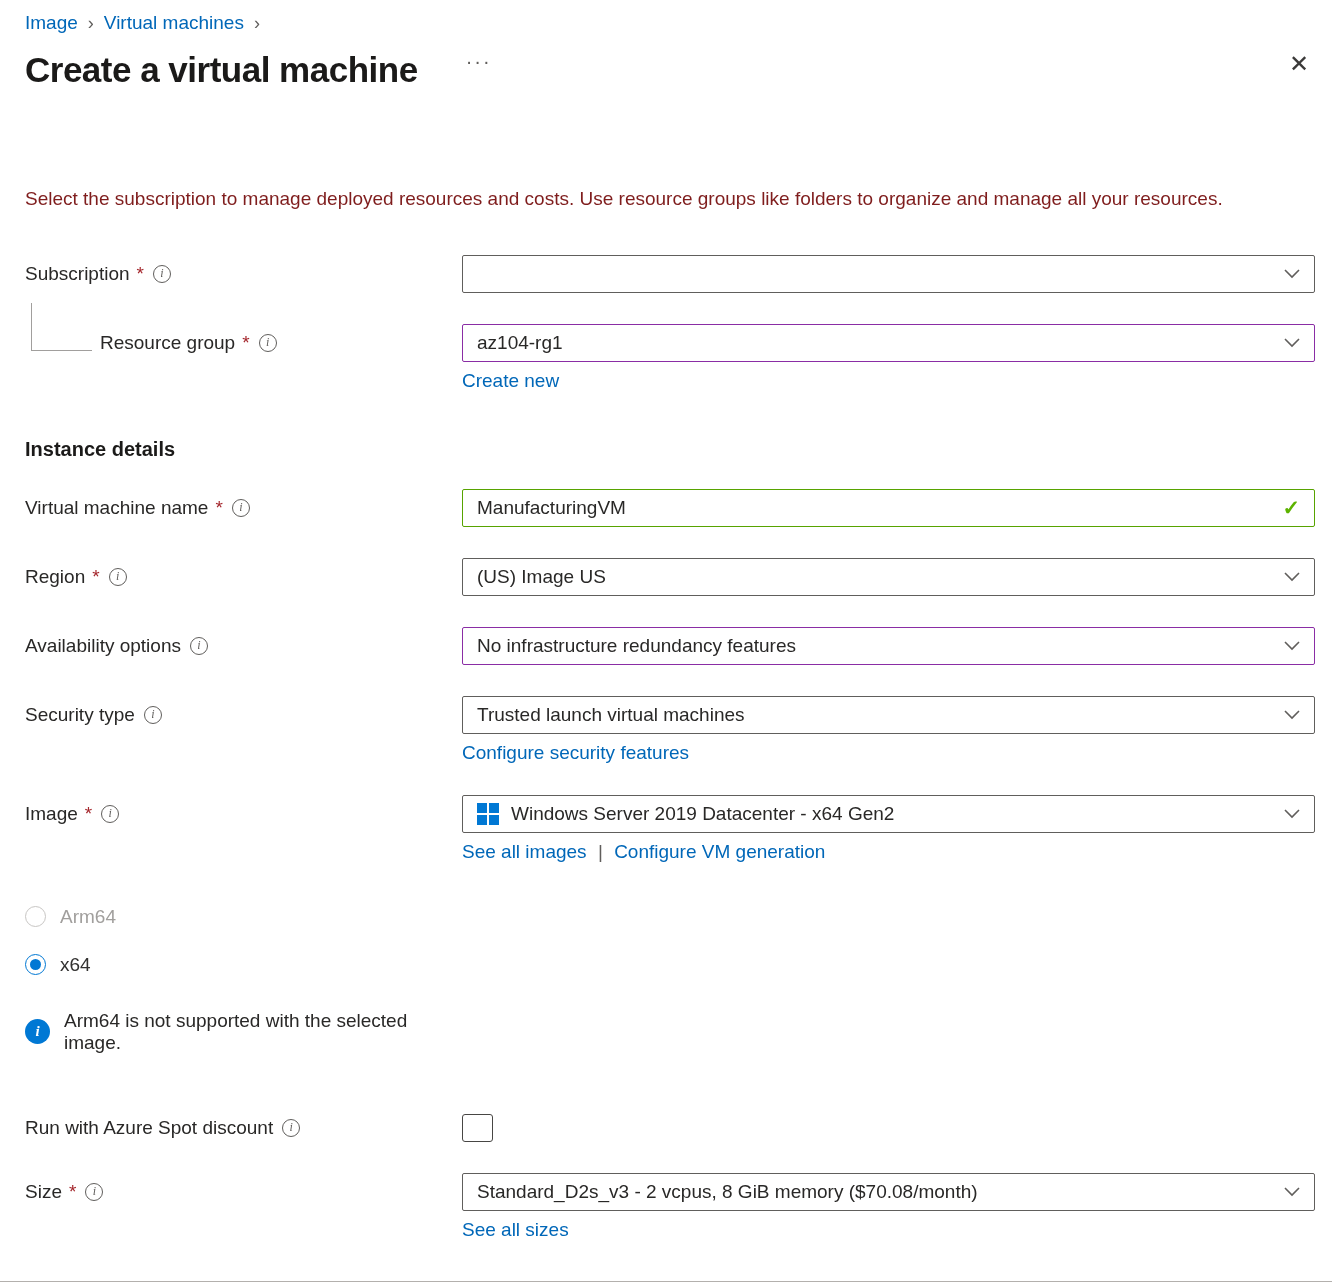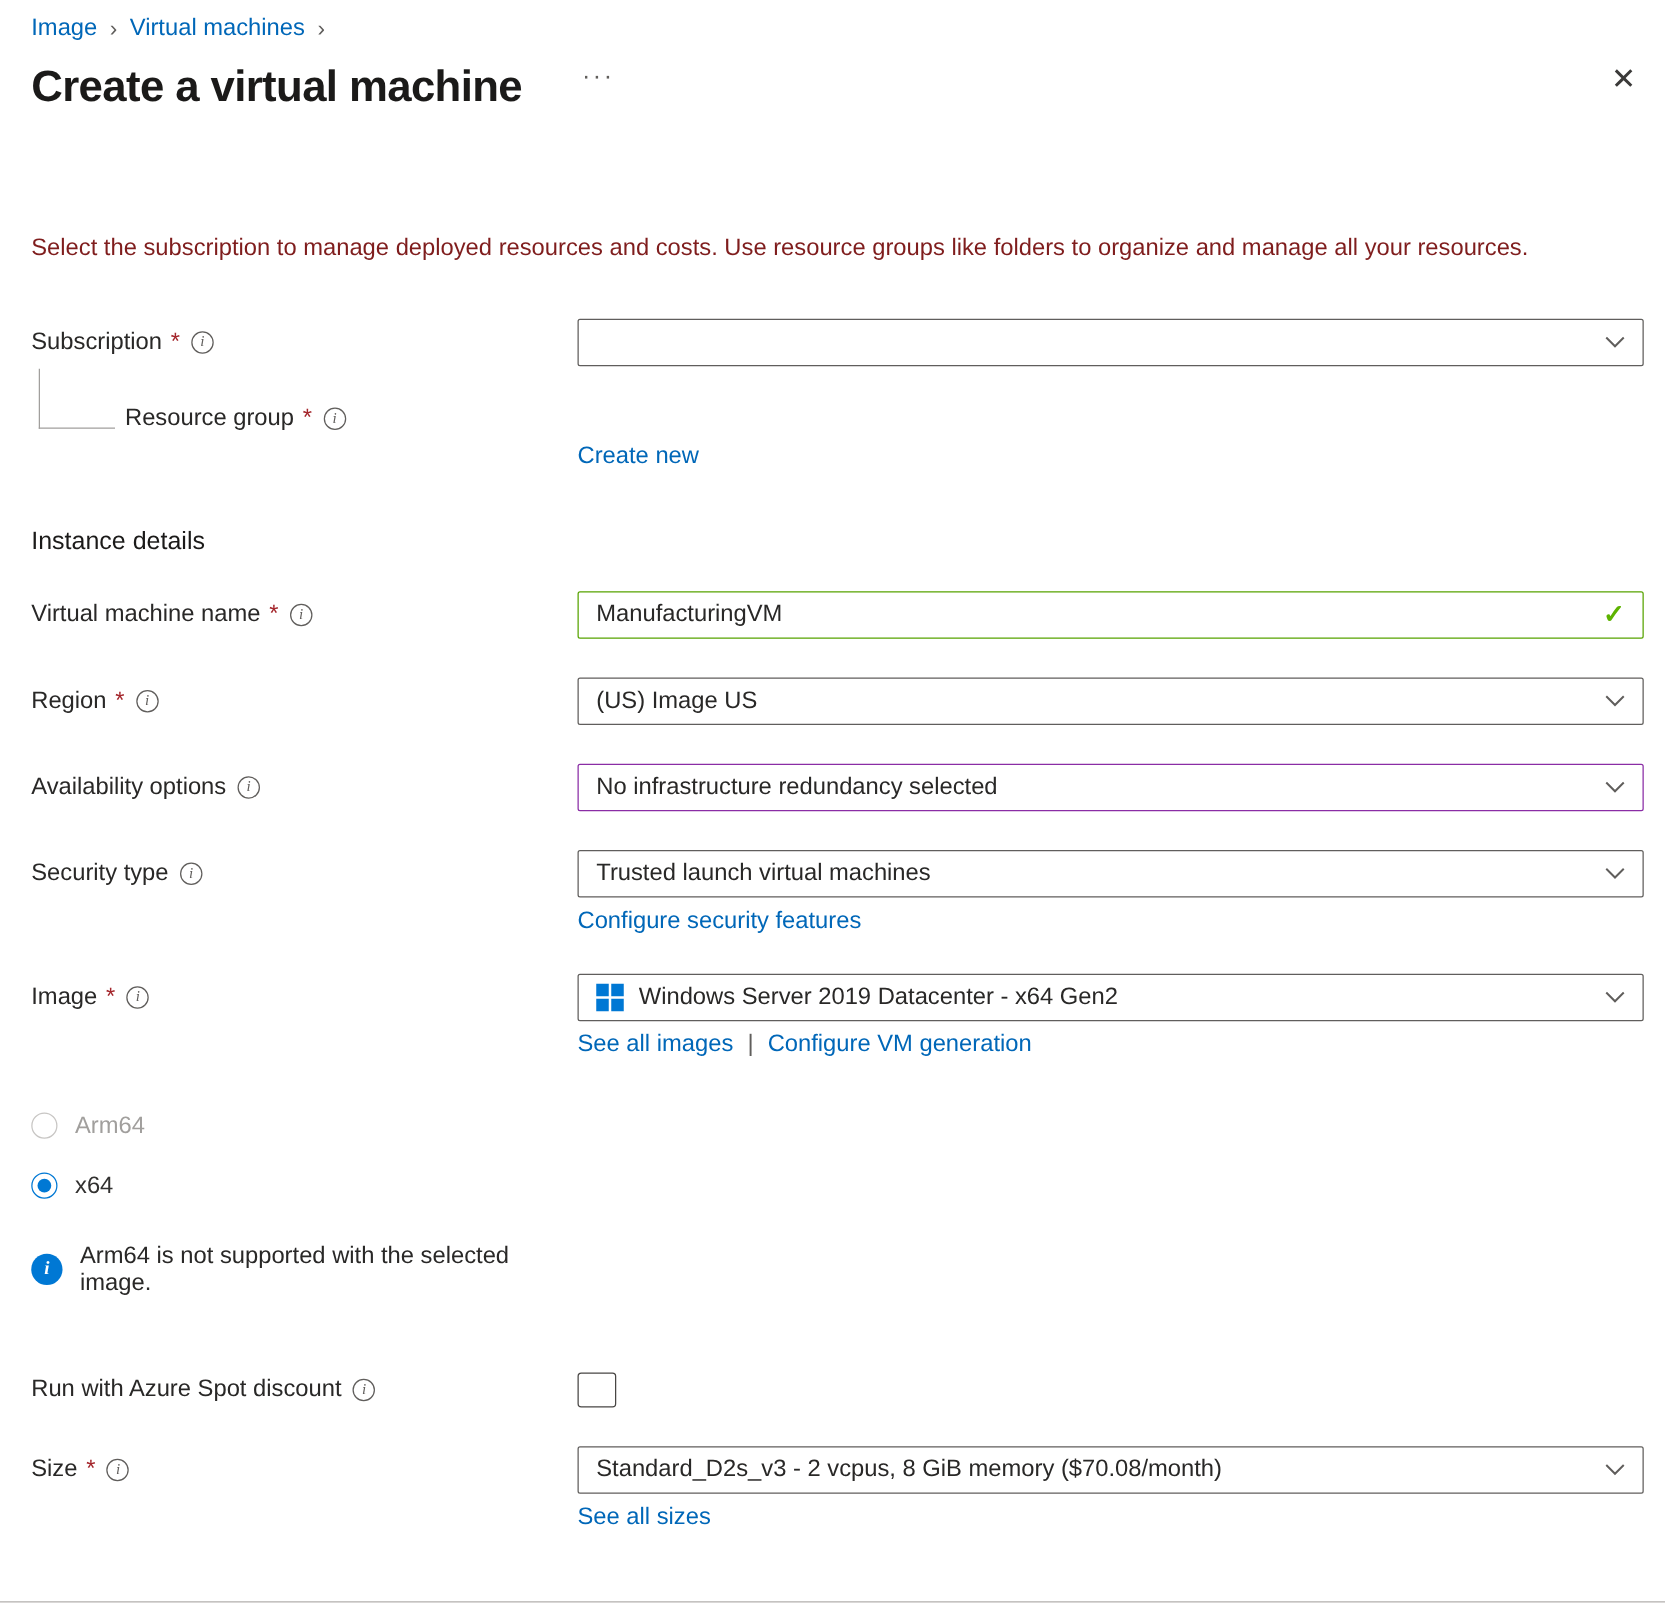--- a/index.html
+++ b/index.html
@@ -62,21 +62,21 @@
   
   .windows-icon { display: grid; grid-template-columns: 10px 10px; grid-template-rows: 10px 10px; gap: 2px; flex: 0 0 auto; }
   .windows-icon span { background: #0078d4; }
 
   
   .sub-link-row { margin: -23px 0 31px 437px; font-size: 19px; }
   .sub-link-row a { color: #0067b8; text-decoration: none; cursor: pointer; }
   .link-sep { color: #605e5c; margin: 0 6px; }
 
   
-  .section-title { font-size: 20px; font-weight: normal; color: #1b1a19; margin: 46px 0 28px 0; }
+  .section-title { font-size: 20px; font-weight: bold; color: #1b1a19; margin: 46px 0 28px 0; }
 
   
   .radio-group { display: flex; flex-direction: column; gap: 10px; padding-top: 4px; }
   .radio-option { display: flex; align-items: center; gap: 14px; height: 38px; cursor: pointer; font-size: 19px; }
   .radio-circle { width: 21px; height: 21px; border-radius: 50%; border: 1px solid #605e5c; flex: 0 0 auto;
     display: flex; align-items: center; justify-content: center; background: #fff; }
   .radio-option.disabled .radio-circle { border-color: #c8c6c4; }
   .radio-option.disabled .radio-label { color: #a19f9d; }
   .radio-option.selected .radio-circle { border-color: #0078d4; }
   .radio-option.selected .radio-circle::after { content: ""; width: 11px; height: 11px; border-radius: 50%; background: #0078d4; }
@@ -133,20 +133,26 @@
       </div>
     </div>
 
     <div class="form-row" style="margin-bottom:8px;">
       <div class="label-col rg-label">
         <span class="tree-connector"></span>
         <span>Resource group</span>
         <span class="req">*</span>
         <span class="info-icon"></span>
       </div>
+      <div class="control dropdown border-purple">
+        <span class="dd-value">az104-rg1</span>
+        <svg class="chevron" width="16" height="10" viewBox="0 0 16 10">
+            <path d="M1 1l7 7 7-7" fill="none" stroke="#605e5c" stroke-width="1.6"></path>
+          </svg>
+      </div>
     </div>
     <div class="sub-link-row" style="margin-top:6px; margin-bottom:0;">
       <a>Create new</a>
     </div>
 
     <h2 class="section-title">Instance details</h2>
 
     <div class="form-row">
       <div class="label-col">
         <span>Virtual machine name</span>
@@ -172,21 +178,21 @@
           </svg>
       </div>
     </div>
 
     <div class="form-row">
       <div class="label-col">
         <span>Availability options</span>
         <span class="info-icon"></span>
       </div>
       <div class="control dropdown border-purple">
-        <span class="dd-value">No infrastructure redundancy selected</span>
+        <span class="dd-value">No infrastructure redundancy features</span>
         <svg class="chevron" width="16" height="10" viewBox="0 0 16 10">
             <path d="M1 1l7 7 7-7" fill="none" stroke="#605e5c" stroke-width="1.6"></path>
           </svg>
       </div>
     </div>
 
     <div class="form-row" style="margin-bottom:8px;">
       <div class="label-col">
         <span>Security type</span>
         <span class="info-icon"></span>

